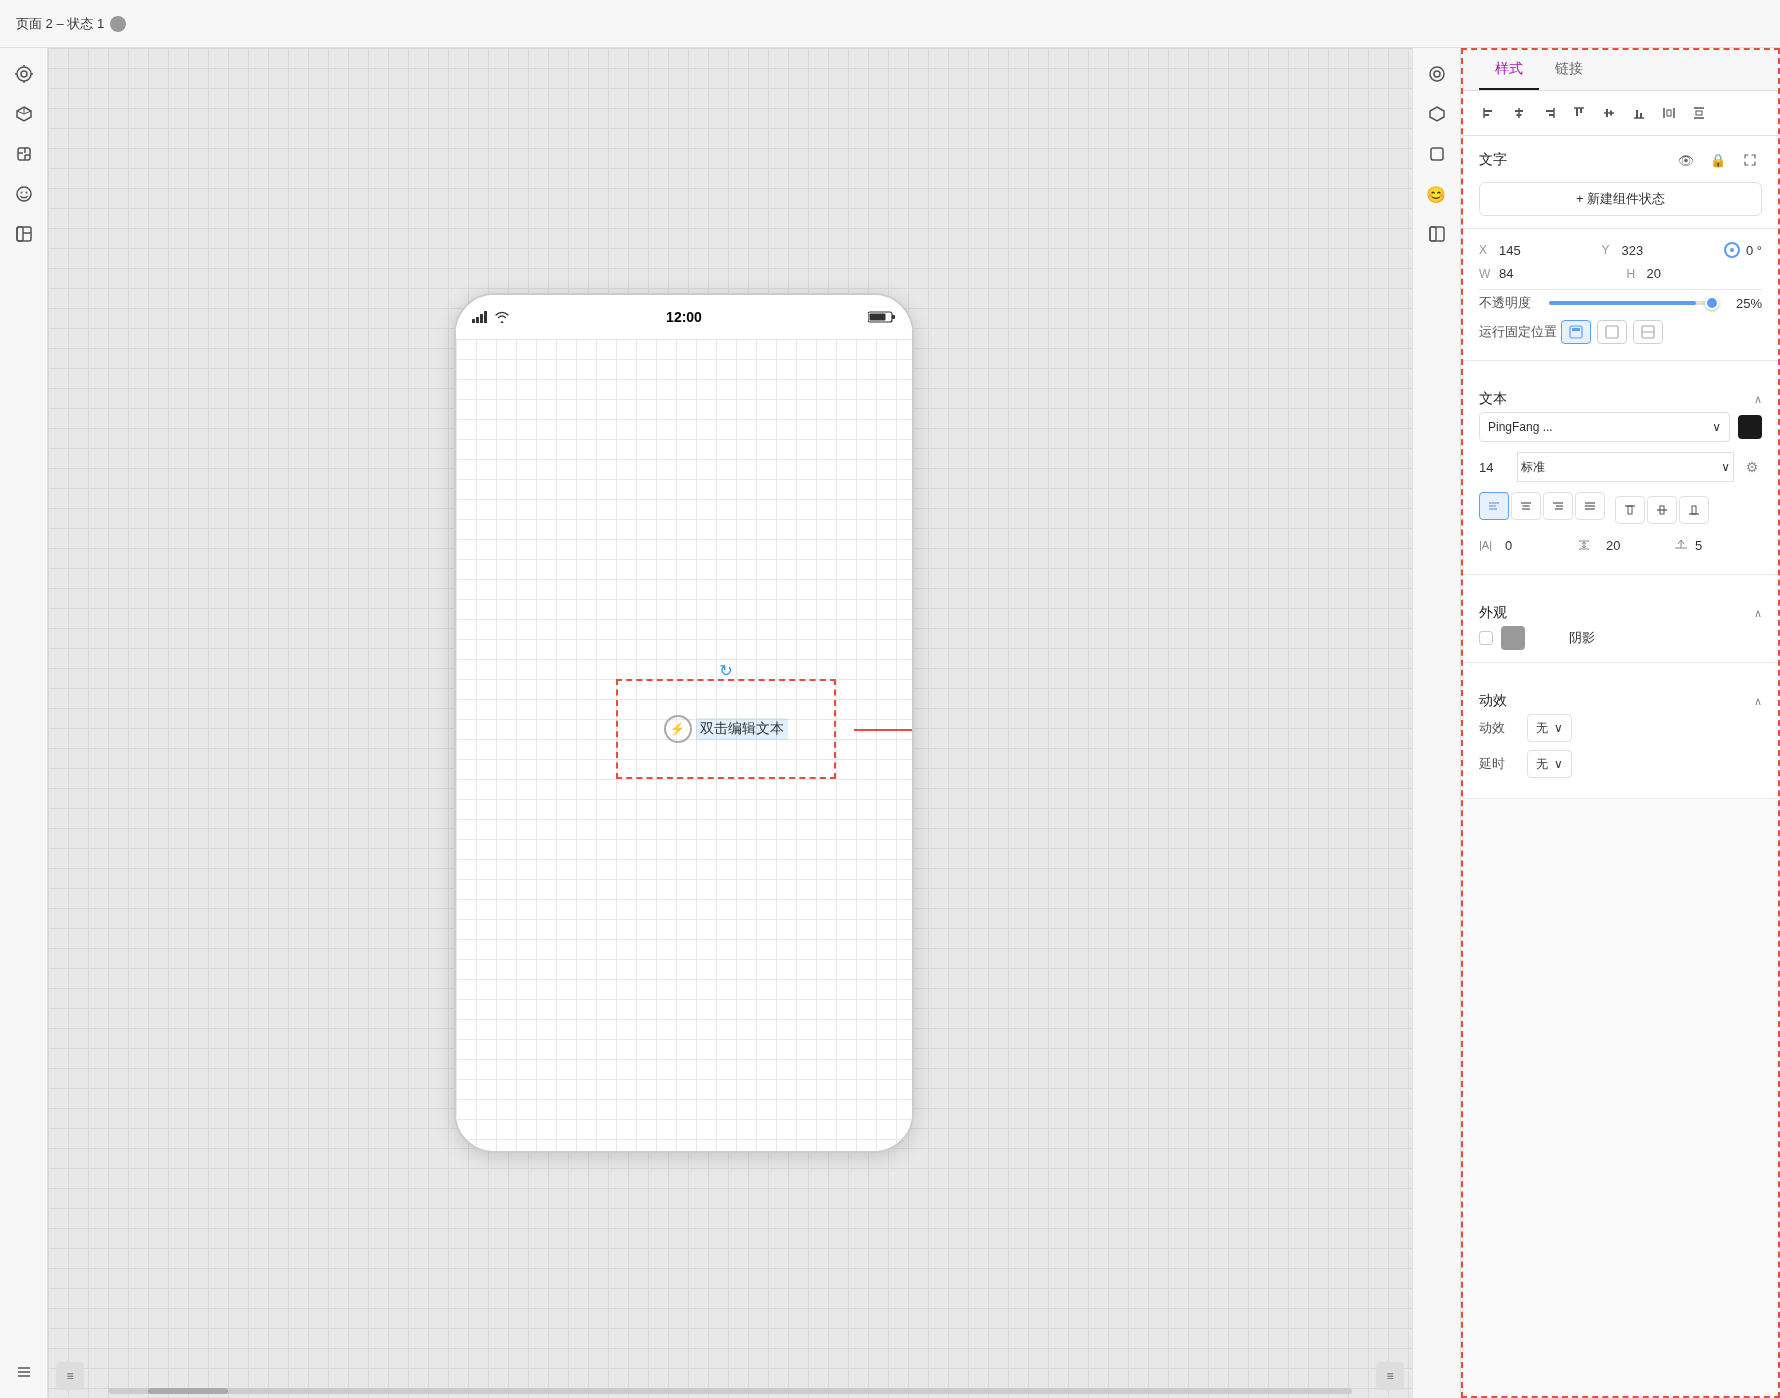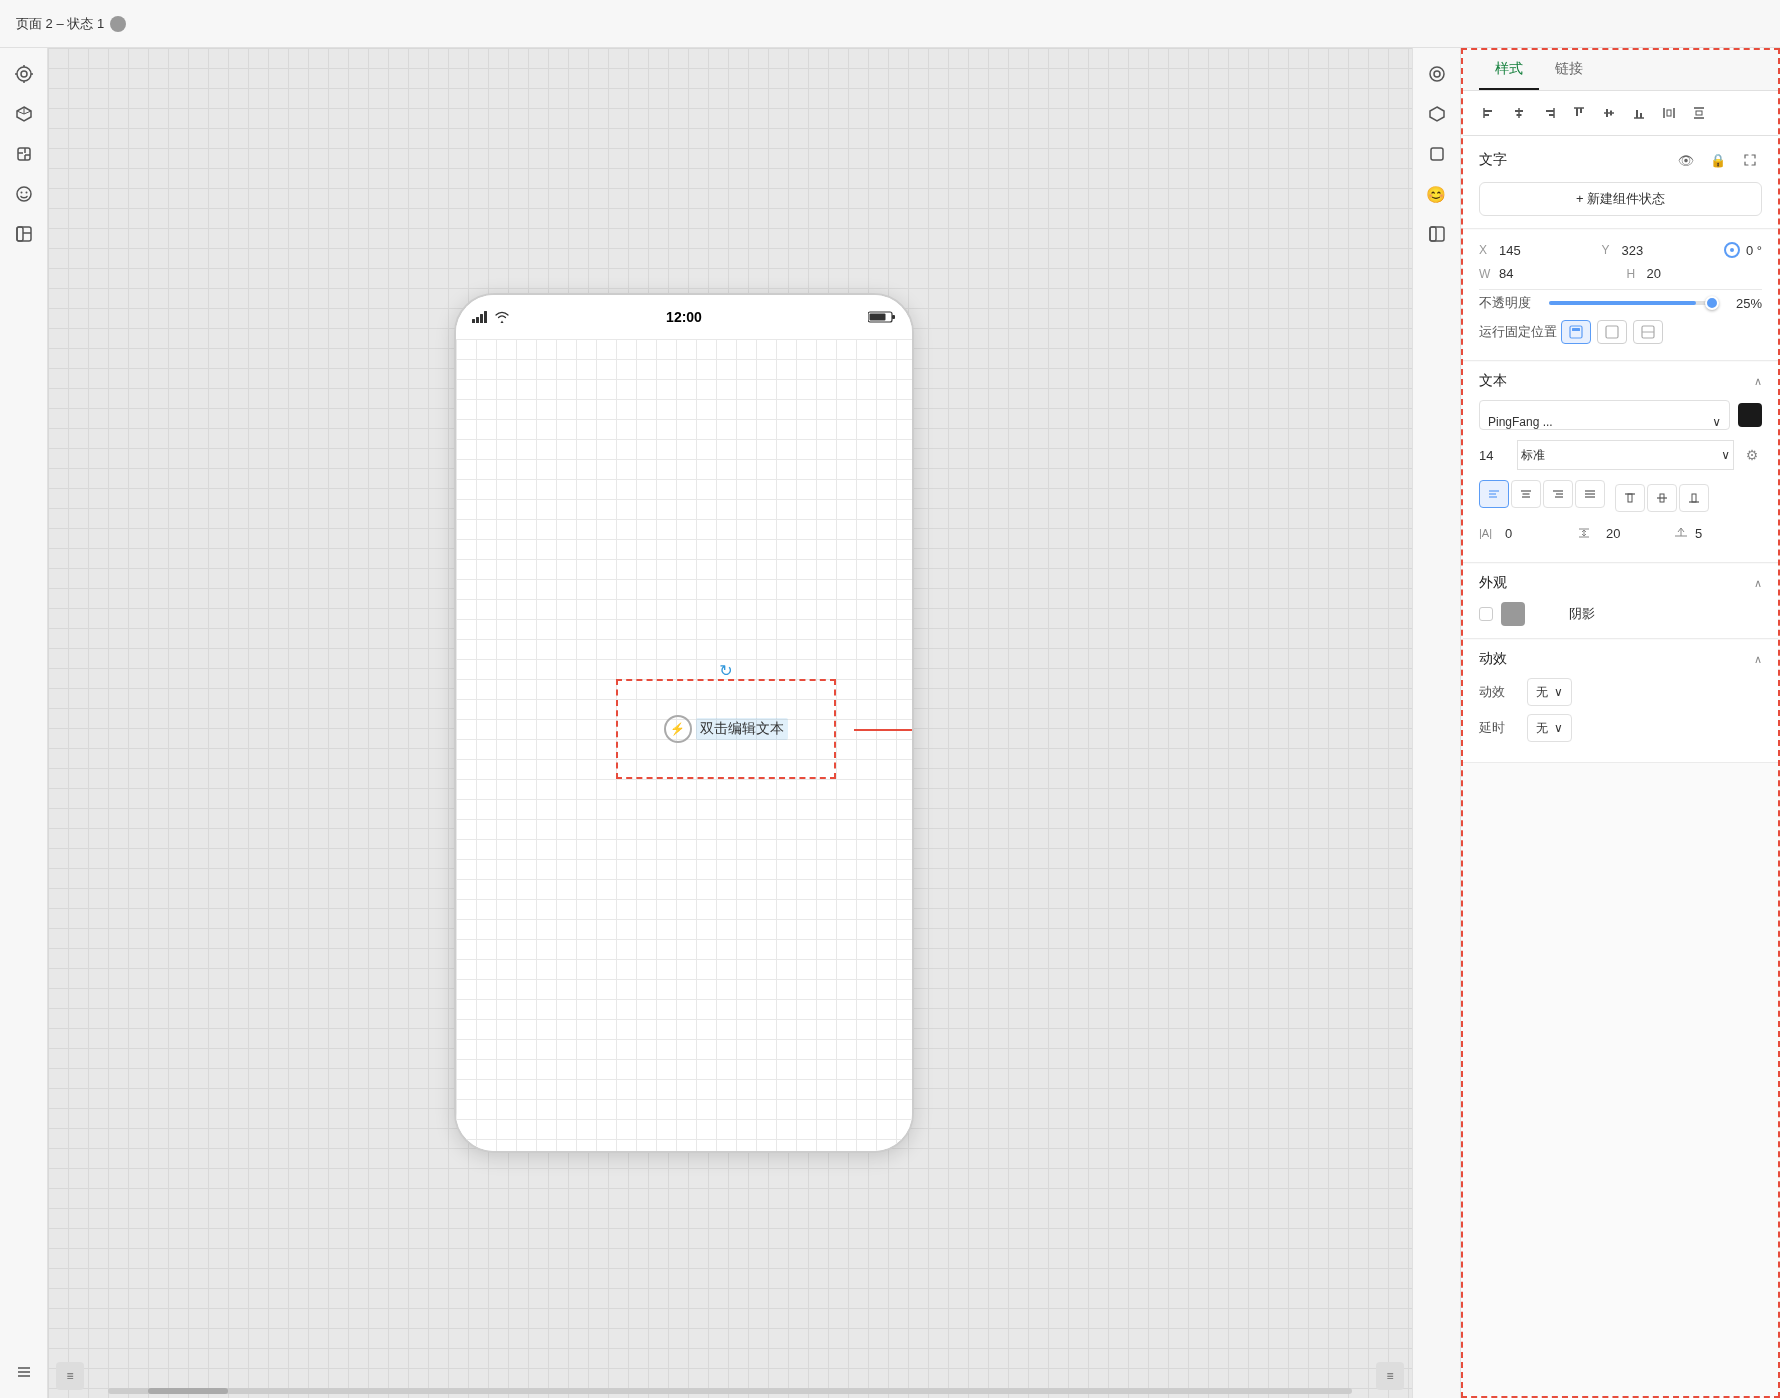--- a/index.html
+++ b/index.html
@@ -229,21 +229,21 @@
       padding: 0 16px;
     }
     .tab {
       padding: 10px 16px;
       font-size: 14px;
       cursor: pointer;
       color: #666;
       border-bottom: 2px solid transparent;
     }
     .tab.active {
-      color: #15803d;
+      color: #a21caf;
       border-bottom: 2px solid #1a1a1a;
       font-weight: 500;
     }
 
     
     .align-toolbar {
       display: flex;
       align-items: center;
       padding: 8px 12px;
       gap: 2px;
@@ -442,21 +442,21 @@
     .font-select {
       flex: 1;
       height: 30px;
       border: 1px solid #e0e0e0;
       border-radius: 4px;
       background: white;
       padding: 0 8px;
       font-size: 12px;
       color: #333;
       display: flex;
-      align-items: flex-end;
+      align-items: center;
       justify-content: space-between;
       cursor: pointer;
     }
     .color-swatch {
       width: 24px;
       height: 24px;
       border-radius: 4px;
       background: #1a1a1a;
       cursor: pointer;
       flex-shrink: 0;
@@ -662,22 +662,23 @@
 
     .section-collapsible {
       background: white;
       margin-bottom: 1px;
       border-bottom: 1px solid #ebebeb;
     }
     .section-collapsible-header {
       display: flex;
       align-items: center;
       justify-content: space-between;
-      padding: 10px 16px;
-      cursor: pointer;
+      padding: 4px 16px;
+      cursor: pointer;
+      margin-top: 24px;
     }
     .section-collapsible-body {
       padding: 0 16px 12px;
     }
   </style>
 </head>
 <body>
 
 <div class="top-bar">
   <div class="top-bar-title">

